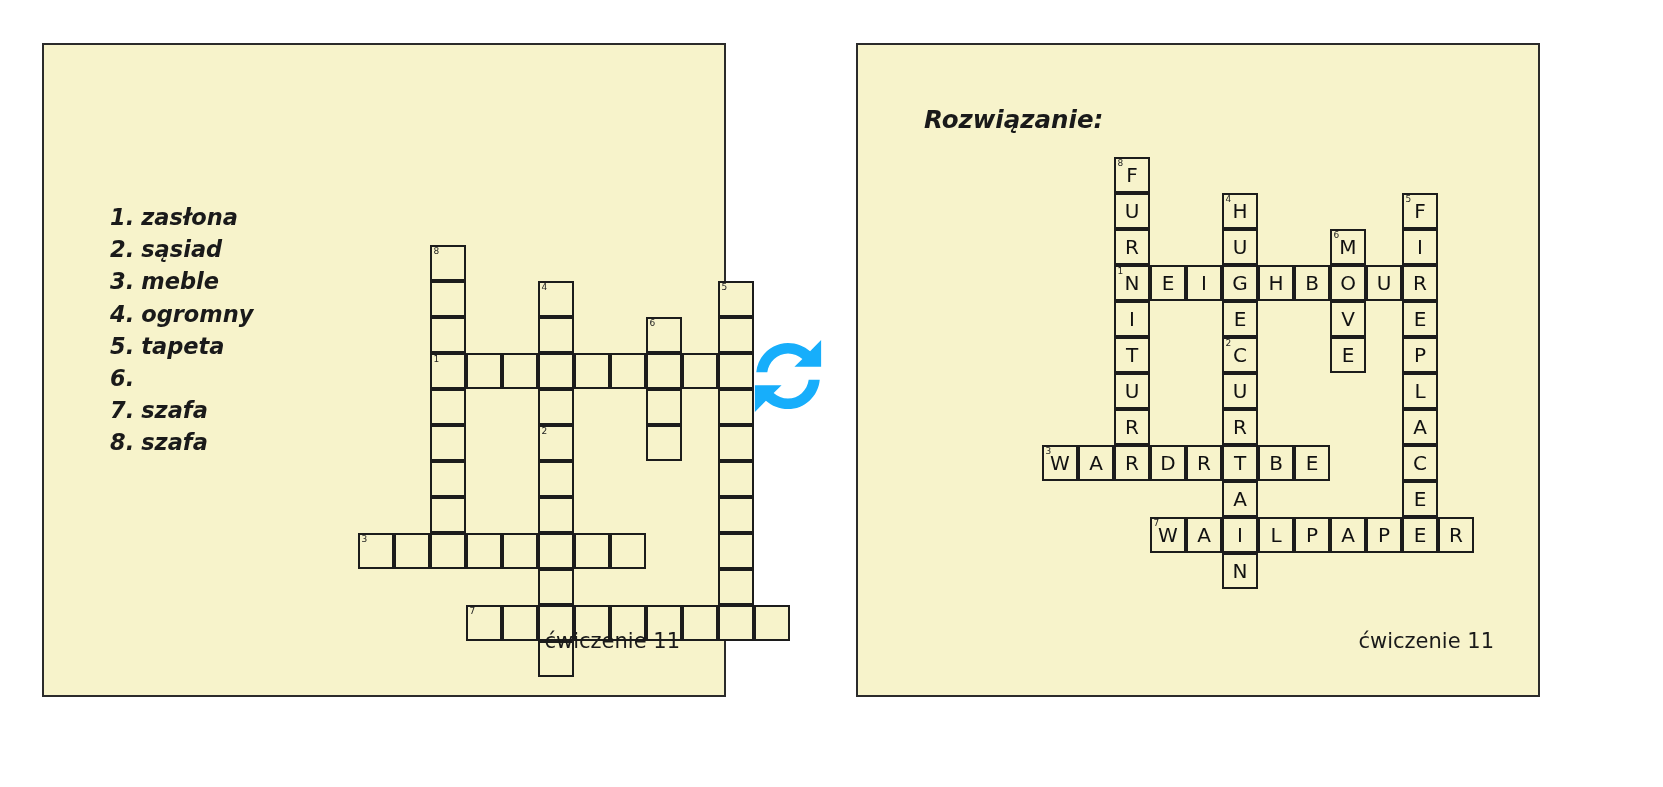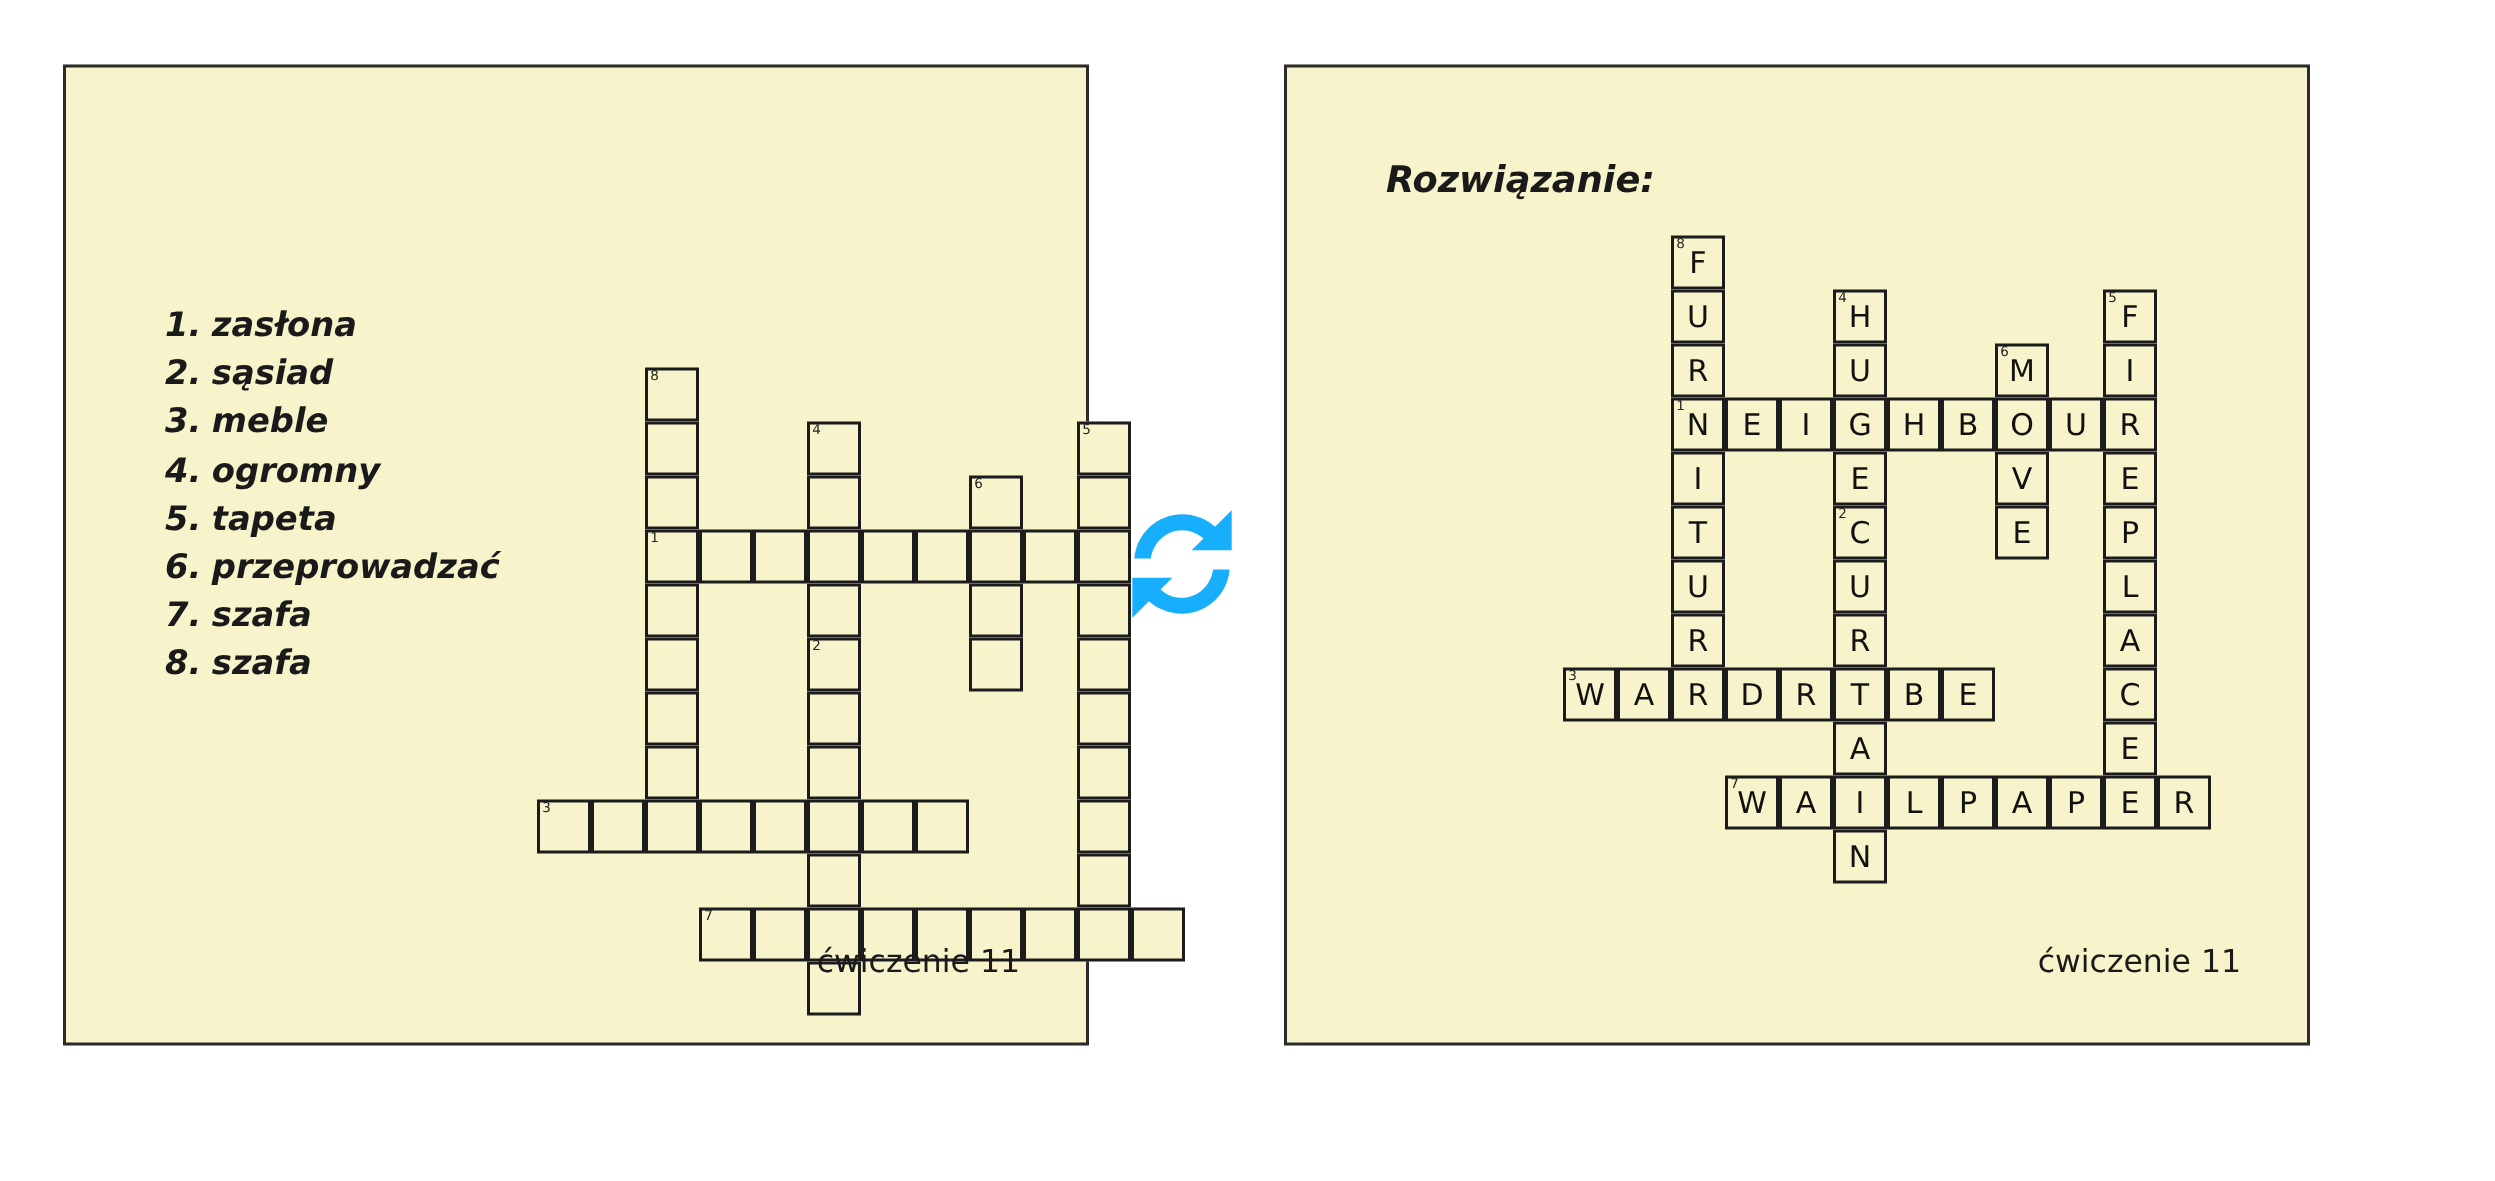--- a/index.html
+++ b/index.html
@@ -85,21 +85,20 @@
         <div class="clue">
           <span class="clue-num">4.</span>
           <span>ogromny</span>
         </div>
         <div class="clue">
           <span class="clue-num">5.</span>
           <span>tapeta</span>
         </div>
         <div class="clue">
           <span class="clue-num">6.</span>
-          <span>przeprowadzać</span>
         </div>
         <div class="clue">
           <span class="clue-num">7.</span>
           <span>szafa</span>
         </div>
         <div class="clue">
           <span class="clue-num">8.</span>
           <span>szafa</span>
         </div>
       </div>

